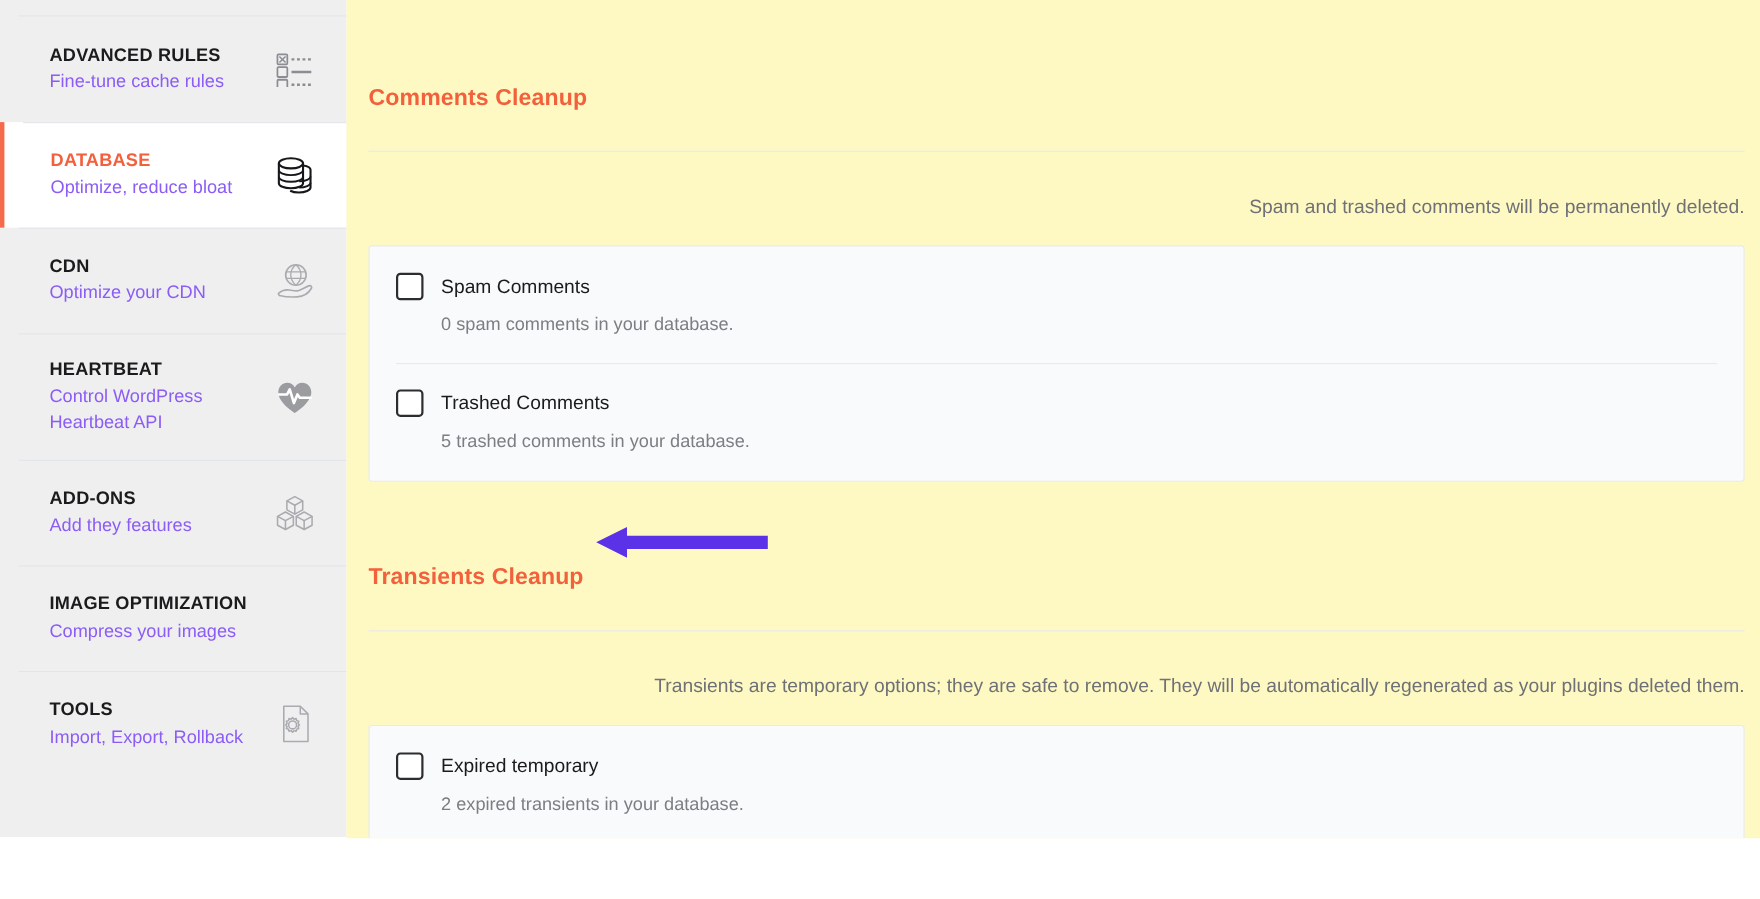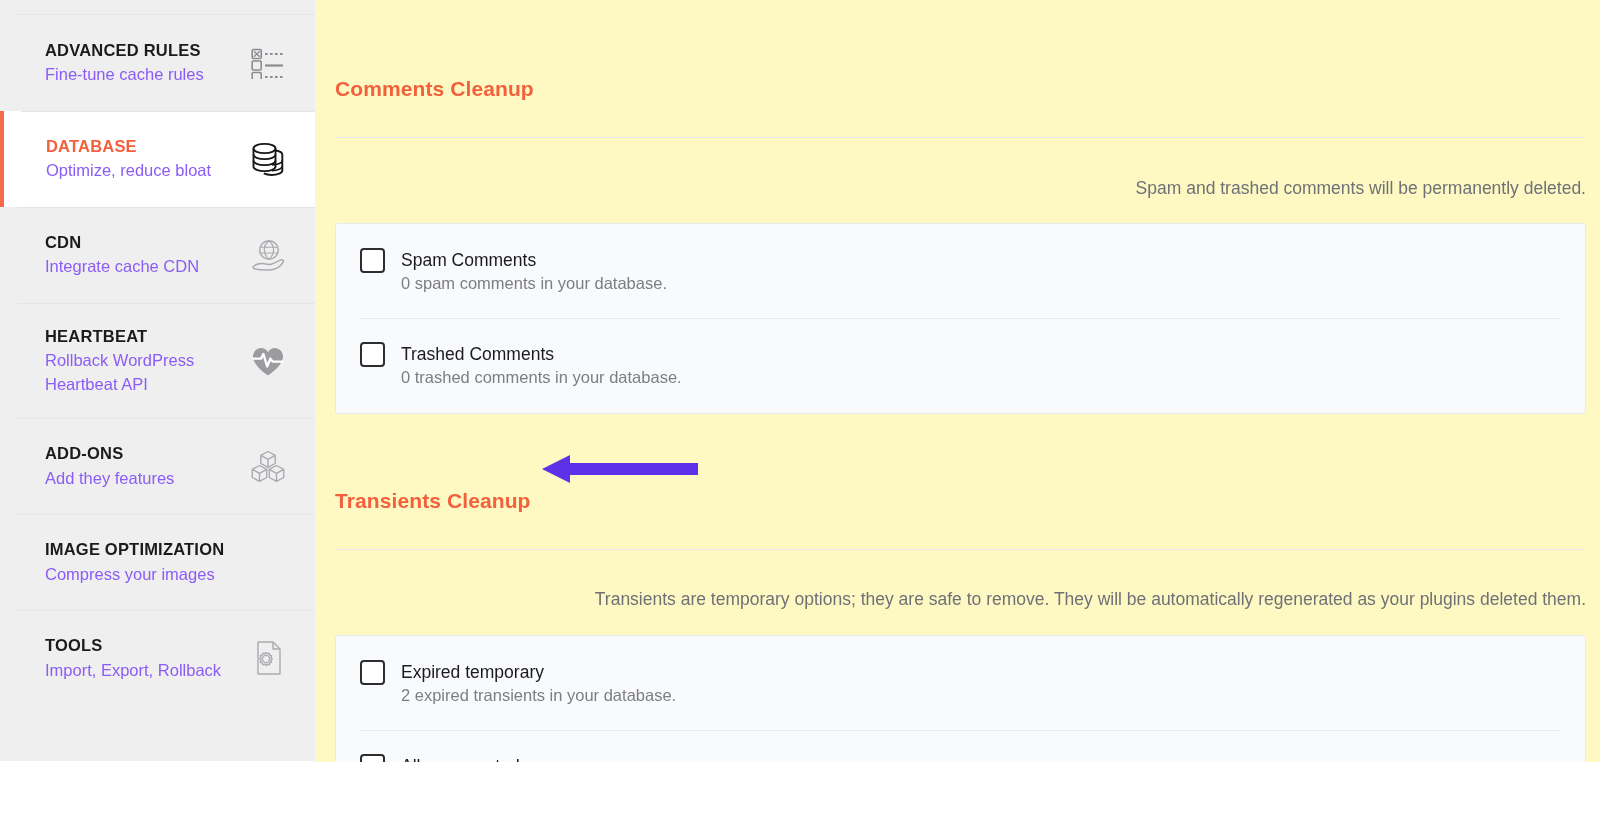--- a/index.html
+++ b/index.html
@@ -154,20 +154,21 @@
   .row-label {
     font-size: 17.5px;
     color: #1b1b1d;
     line-height: 1.2;
   }
   .row-note {
     font-size: 16.5px;
     color: #7d7e83;
     line-height: 1.3;
     padding-left: 41px;
+    margin-top: 12px;
   }
   .spacer-sections { height: 50px; }
 
   
   .anno-arrow {
     position: absolute;
     left: 205px;
     top: -11px;
     width: 160px;
     height: 32px;
@@ -215,37 +216,37 @@
             <path d="M25.5 10.5 C29.6 11.1 32.3 12.6 32.3 14.4 V30.5 C32.3 33 27.6 35 21.7 35 C18.5 35 15.7 34.4 13.8 33.4" stroke="#16171a" stroke-width="1.9" stroke-linejoin="round"></path>
             <path d="M32.3 20.4 C32.3 22.8 27.8 24.8 22 24.9" stroke="#16171a" stroke-width="1.6"></path>
             <path d="M32.3 26.1 C32.3 28.5 27.8 30.5 22 30.6" stroke="#16171a" stroke-width="1.6"></path>
           </svg>
         </span>
       </div>
 
       <div class="nav-item">
         <div class="nav-text">
           <span class="nav-title">CDN</span>
-          <span class="nav-sub">Integrate cache CDN</span>
+          <span class="nav-sub">Optimize your CDN</span>
         </div>
         <span class="nav-icon">
           <svg width="38" height="38" viewBox="0 0 38 38" fill="none">
             <circle cx="20" cy="14" r="9.3" stroke="#a9abb0" stroke-width="1.5"></circle>
             <path d="M20 4.7 C16.4 7.6 15.2 11 15.3 14 C15.4 17.4 17 20.7 20 23.3" stroke="#a9abb0" stroke-width="1.2"></path>
             <path d="M20 4.7 C23.4 7.6 24.6 11 24.6 14 C24.6 17.3 23 20.7 20 23.3" stroke="#a9abb0" stroke-width="1.2"></path>
             <path d="M11.2 11.2 H28.8 M11.2 17 H28.8" stroke="#a9abb0" stroke-width="1.1"></path>
             <path d="M4 30.8 C6.8 28.2 10.4 27.2 14 27.6 C17 27.9 19.5 29 22 28.3 C25.4 27.3 28.6 25.1 31.8 23.9 C33.6 23.2 35 24.6 34 26.3 C31.3 30.8 26.3 33.6 21 33.9 C15.6 34.2 10 33.8 4.8 32.6 Z" stroke="#a9abb0" stroke-width="1.5" stroke-linejoin="round"></path>
           </svg>
         </span>
       </div>
 
       <div class="nav-item">
         <div class="nav-text">
           <span class="nav-title">HEARTBEAT</span>
-          <span class="nav-sub">Rollback WordPress Heartbeat API</span>
+          <span class="nav-sub">Control WordPress Heartbeat API</span>
         </div>
         <span class="nav-icon">
           <svg width="34" height="32" viewBox="0 0 34 32" fill="none">
             <path d="M17 30.5 C17 30.5 2 21.3 2 11.6 C2 6.6 5.8 3 10.1 3 C13.2 3 15.8 4.7 17 7.2 C18.2 4.7 20.8 3 23.9 3 C28.2 3 32 6.6 32 11.6 C32 21.3 17 30.5 17 30.5 Z" fill="#9a9c9f"></path>
             <path d="M2.6 13.6 H10 L12.4 9 L16.2 21.4 L19.4 13.6 L21.6 16.6 H31.6" stroke="#ffffff" stroke-width="2.4" stroke-linejoin="round" stroke-linecap="round" fill="none"></path>
           </svg>
         </span>
       </div>
 
       <div class="nav-item">
@@ -309,21 +310,21 @@
             <span class="checkbox"></span>
             <span class="row-label">Spam Comments</span>
           </div>
           <div class="row-note">0 spam comments in your database.</div>
         </div>
         <div class="card-row">
           <div class="row-main">
             <span class="checkbox"></span>
             <span class="row-label">Trashed Comments</span>
           </div>
-          <div class="row-note">0 trashed comments in your database.</div>
+          <div class="row-note">5 trashed comments in your database.</div>
         </div>
       </div>
     </section>
 
     <div class="spacer-sections"></div>
 
     <section class="section">
       <div class="section-head">
         <h2 class="section-title">Transients Cleanup</h2>
         <span class="anno-arrow">

